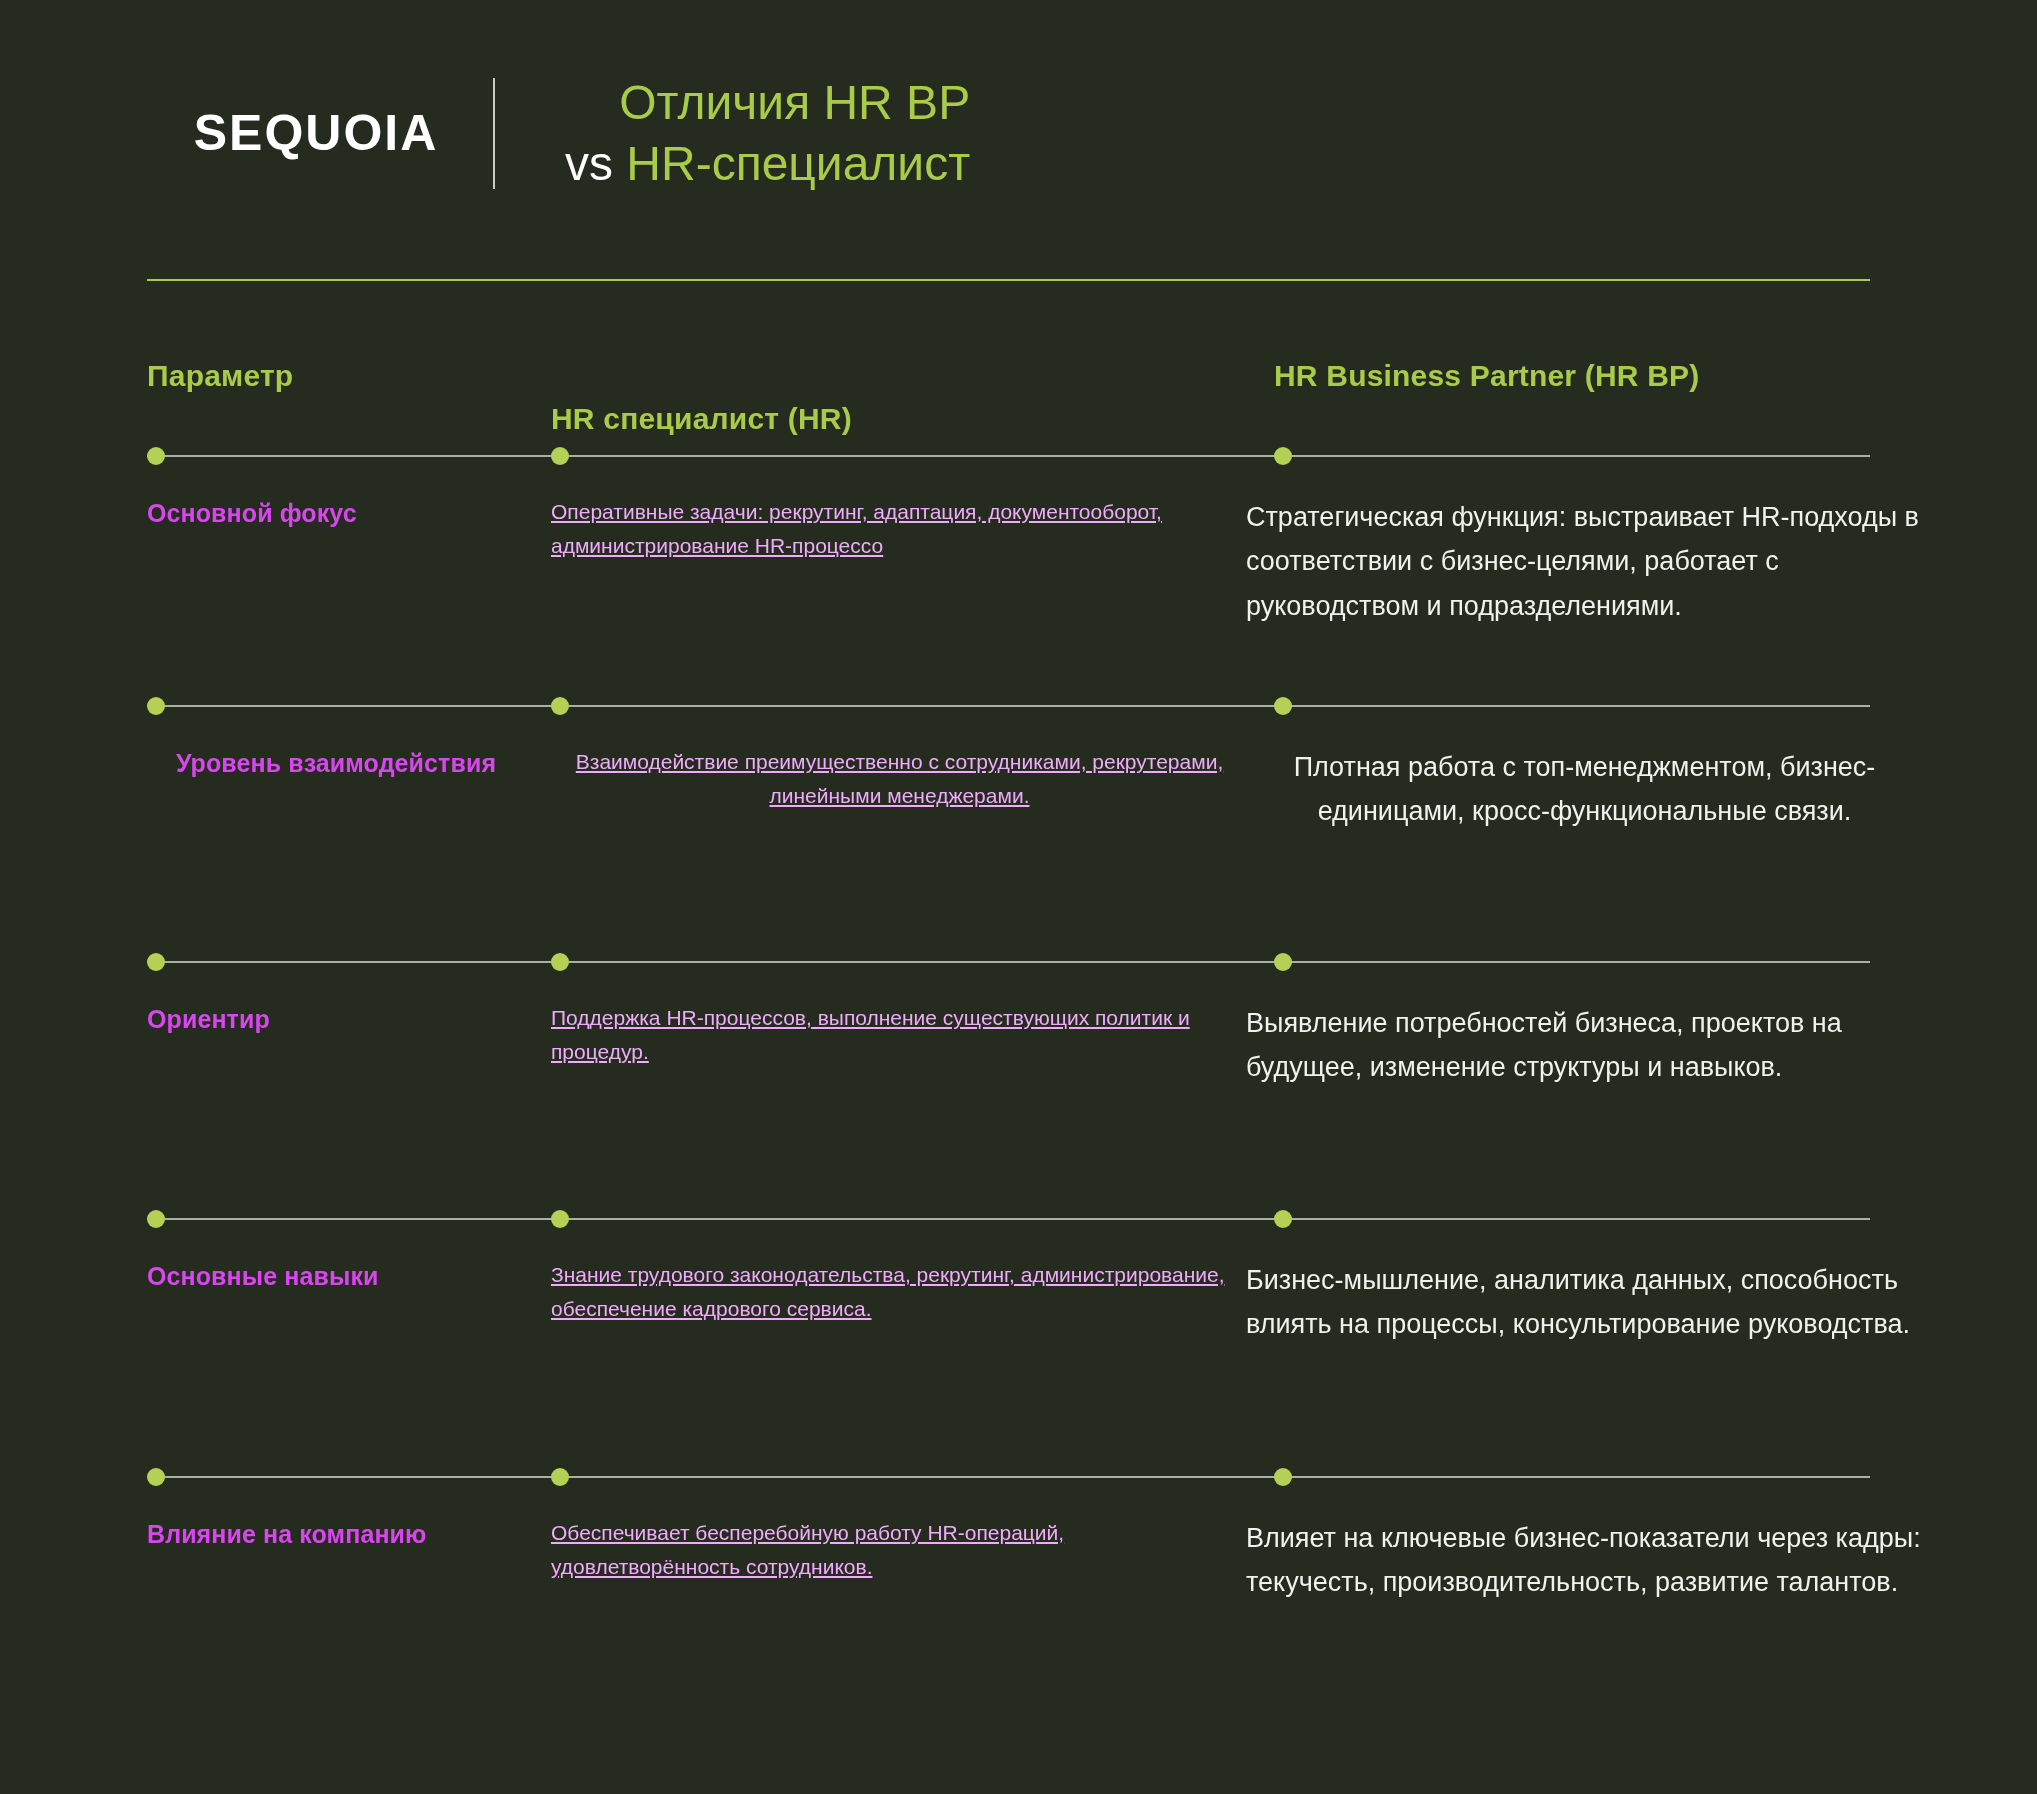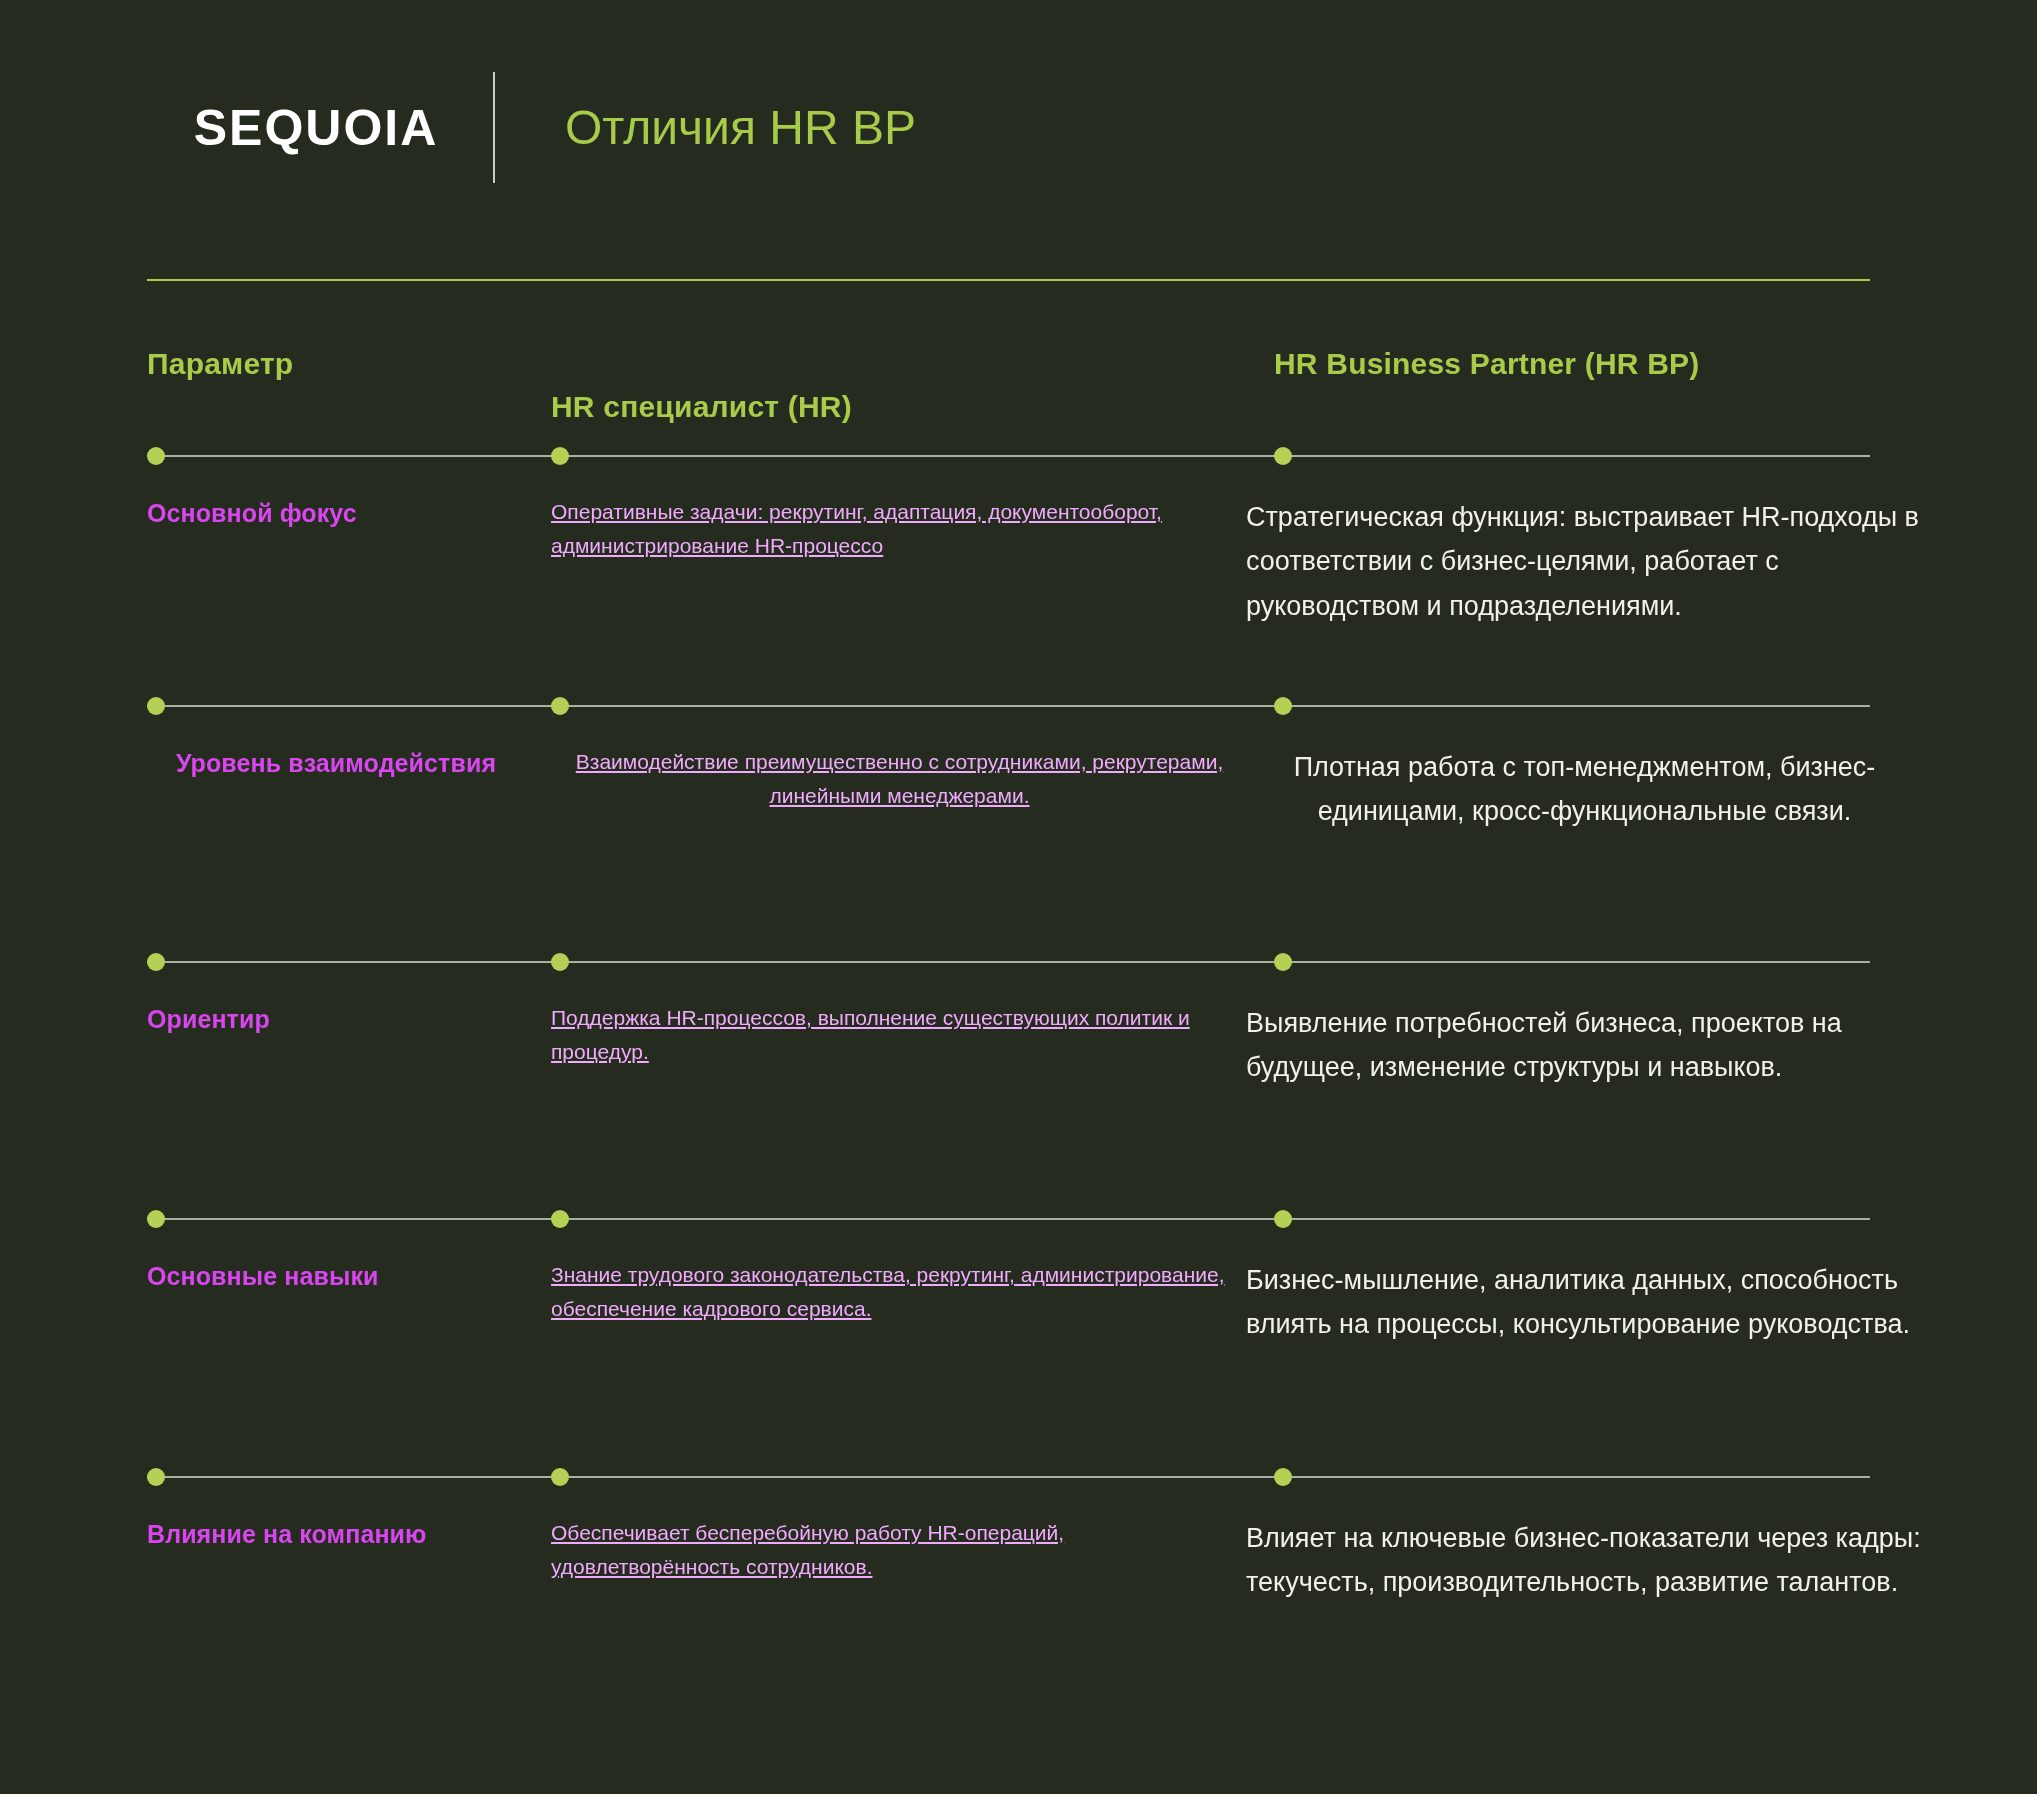--- a/index.html
+++ b/index.html
@@ -78,21 +78,21 @@
   
   .col-headers {
     position: absolute;
     left: 147px;
     top: 343px;
     width: 1723px;
     height: 46px;
   }
   .col-head {
     position: absolute;
-    top: 4px;
+    top: 16px;
     color: #a8cc4a;
     font-size: 30px;
     font-weight: 700;
     letter-spacing: 0.2px;
     white-space: nowrap;
   }
   .c0 { left: 0px; }
   .c1 { left: 404px; margin-top: 43px; }
   .c2 { left: 1127px; }
 
@@ -162,20 +162,21 @@
 
 <div class="page">
 
   <div class="header">
     <div class="logo">
       <span class="logo-top">SEQUOIA</span>
     </div>
     <div class="logo-divider"></div>
     <div class="title">
       <div>Отличия HR BP</div>
+      <div><span class="white">vs </span><span>HR-специалист</span></div>
     </div>
   </div>
 
   <div class="top-rule"></div>
 
   <div class="col-headers">
     <div class="col-head c0">Параметр</div>
     <div class="col-head c1">HR специалист (HR)</div>
     <div class="col-head c2">HR Business Partner (HR BP)</div>
   </div>

